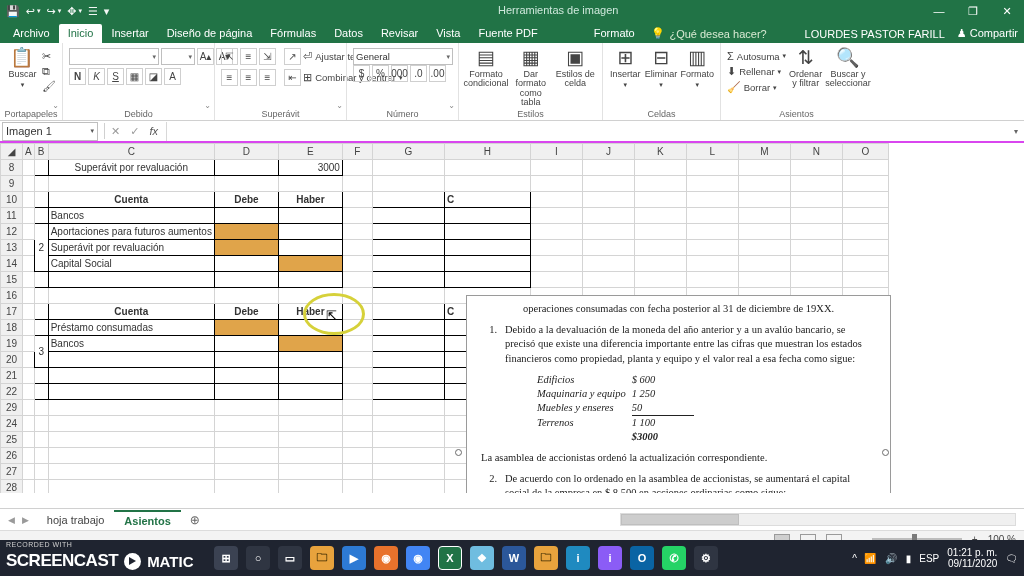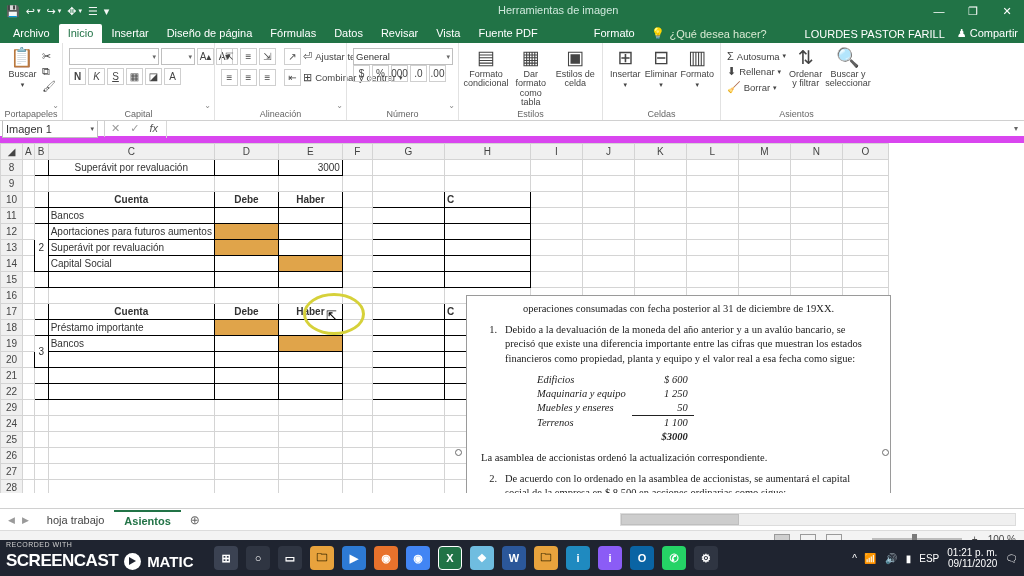--- a/index.html
+++ b/index.html
@@ -66,21 +66,21 @@
   }
   .fbox .cv { margin-left:auto; font-size:7px; color:#666; padding-left:4px; }
   .sq { width:17px; height:17px; border:1px solid #cfcfcf; display:flex; align-items:center; justify-content:center; font-size:10px; color:#444; }
   .sq.b { font-weight:bold; }
   .sq.i { font-style:italic; }
   .sq.u { text-decoration:underline; }
   .diag { position:absolute; right:3px; bottom:10px; font-size:8px; color:#888; }
   
   .formulabar {
     height:22px; display:flex; align-items:center; gap:0;
-    border-bottom:7px solid #d946ef; background:#fff; font-size:11px;
+    border-bottom:2px solid #d946ef; background:#fff; font-size:11px;
   }
   .namebox {
     width:96px; height:19px; margin-left:2px; border:1px solid #bfbfbf;
     display:flex; align-items:center; padding:0 3px; background:#fff;
   }
   .namebox .nbtext { flex:1; font-size:11px; }
   .namebox .cv { font-size:7px; color:#555; }
   .fbsep { width:1px; height:16px; background:#d0d0d0; margin:0 6px; }
   .fbicons { display:flex; gap:10px; color:#9a9a9a; font-size:11px; }
   .fbicons .fx { font-style:italic; color:#555; }
@@ -101,21 +101,21 @@
     position:absolute; left:466px; top:152px; width:425px; height:355px;
     background:#fff; border:1px solid #9a9a9a;
     font-family:"Liberation Serif", serif; font-size:10.5px; color:#222;
     padding:6px 14px; overflow:hidden; line-height:1.35;
   }
   .docimg p { margin:0 0 7px 0; text-align:justify; }
   .docimg .num { display:flex; gap:8px; margin-bottom:7px; }
   .docimg .num .n { width:16px; flex:none; text-align:right; }
   .docimg table.fin { margin:2px 0 6px 56px; border-collapse:collapse; font-size:10.5px; }
   .docimg table.fin td { padding:0 6px 0 0;font-style:italic; }
-  .docimg table.fin td.v { text-align:right; width:62px; }
+  .docimg table.fin td.v { width:62px; }
   .docimg .tot { border-top:1px solid #222; }
   .imghandle {
     position:absolute; width:7px; height:7px; border:1px solid #6b6b6b; border-radius:50%;
     background:#fff;
   }
   
   .hlcircle {
     position:absolute; left:303px; top:150px; width:62px; height:42px;
     border:3px solid #d6d13a; border-radius:50%; pointer-events:none;
   }
@@ -249,21 +249,21 @@
       </div>
       <div class="fontrow">
         <span class="sq b">N</span>
         <span class="sq i">K</span>
         <span class="sq u">S</span>
         <span class="sq">▦</span>
         <span class="sq">◪</span>
         <span class="sq">A</span>
       </div>
     </div>
-    <div class="rgtitle">Capital</div>
+    <div class="rgtitle">Debido</div>
     <span class="diag">⌄</span>
   </div>
 
   <div class="rgroup" style="width:132px">
     <div class="rgbody" style="flex-direction:column; gap:4px">
       <div class="fontrow">
         <span class="sq">⇱</span>
         <span class="sq">≡</span>
         <span class="sq">⇲</span>
         <span class="sq" style="margin-left:6px">↗</span>
@@ -277,21 +277,21 @@
         <span class="sq">≡</span>
         <span class="sq">≡</span>
         <span class="sq" style="margin-left:6px">⇤</span>
         <span class="smbtn">
             <span class="gl">⊞</span>
             <span>Combinar y centrar</span>
             <span style="font-size:7px">▾</span>
           </span>
       </div>
     </div>
-    <div class="rgtitle">Alineación</div>
+    <div class="rgtitle">Superávit</div>
     <span class="diag">⌄</span>
   </div>
 
   <div class="rgroup" style="width:112px">
     <div class="rgbody" style="flex-direction:column; gap:0">
       <div class="fbox" style="width:100px">
         <span>General</span>
           <span class="cv">▾</span>
       </div>
       <div class="fontrow">
@@ -617,21 +617,21 @@
           <td></td>
           <td></td>
           <td></td>
           <td></td>
     </tr>
 
     <tr>
       <td class="rowhead">18</td>
       <td></td>
       <td class="bordered"></td>
-      <td class="bordered cell-txt">Préstamo importante</td>
+      <td class="bordered cell-txt">Préstamo consumadas</td>
       <td class="bordered cell-fill"></td>
       <td class="bordered"></td>
       <td></td>
       <td class="bordered"></td>
       <td class="bordered"></td>
       <td></td>
           <td></td>
           <td></td>
           <td></td>
           <td></td>

